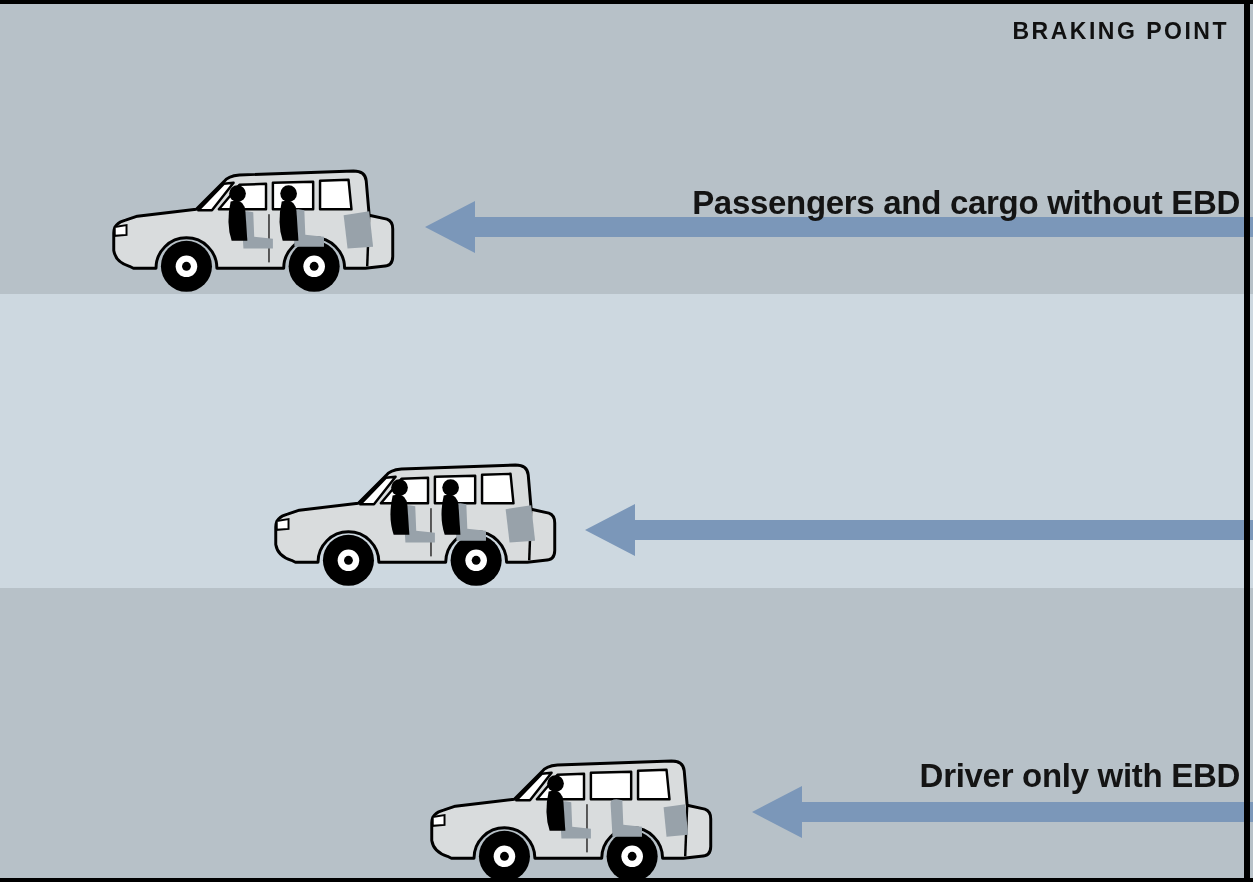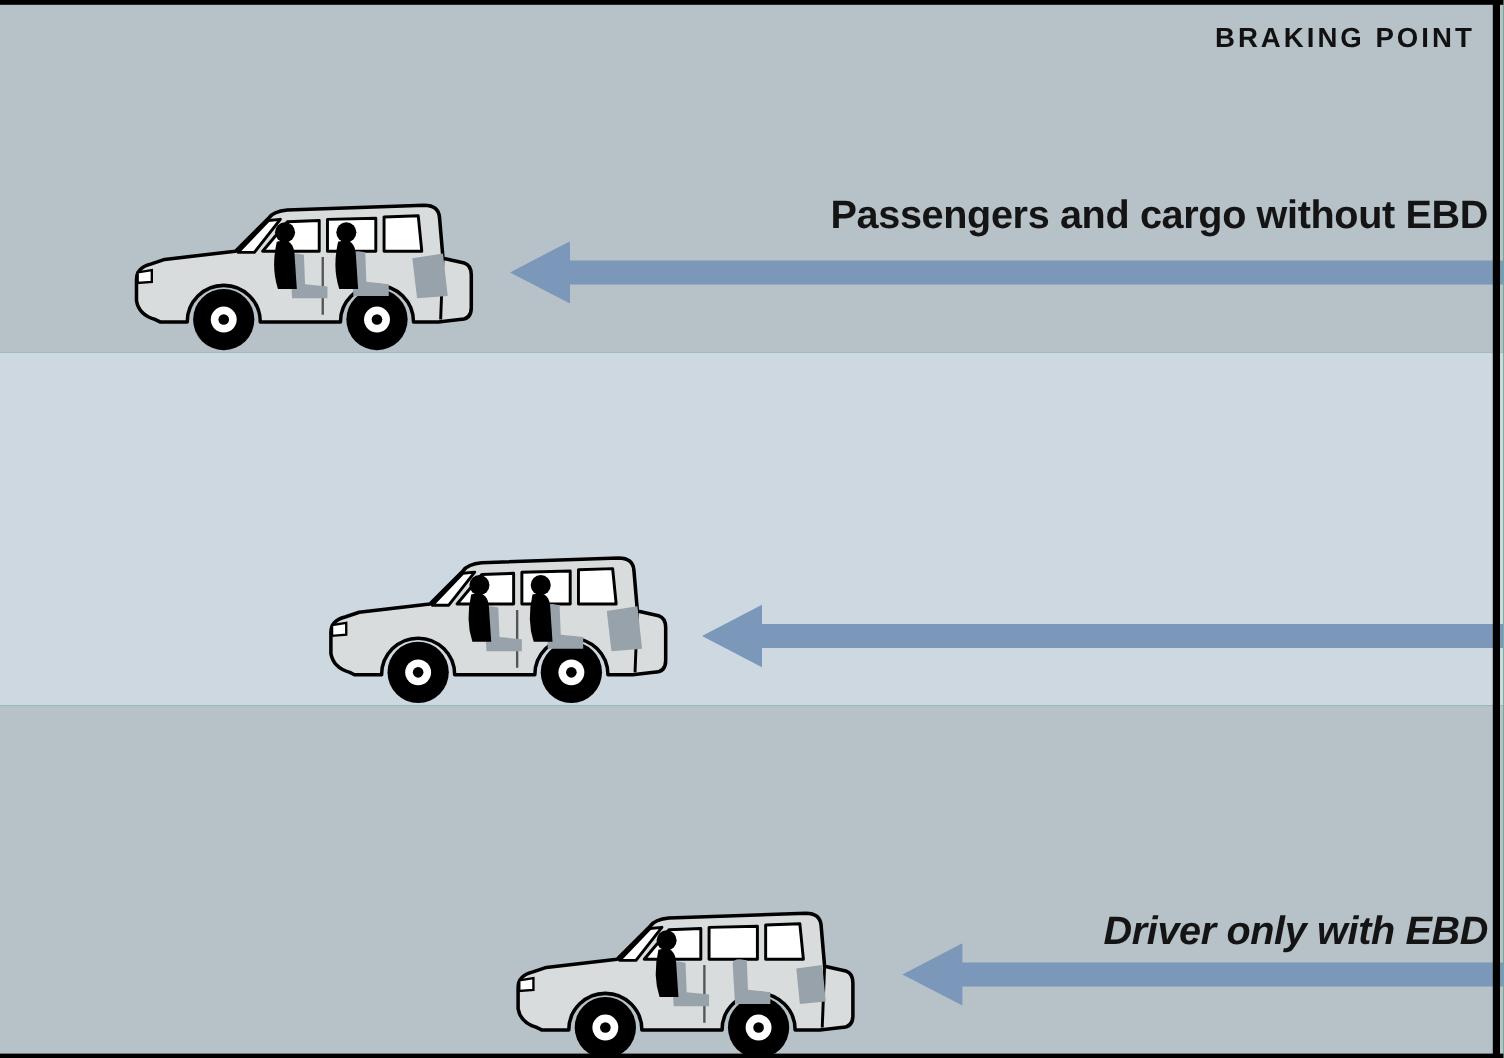--- a/index.html
+++ b/index.html
@@ -3,21 +3,21 @@
 <meta charset="utf-8">
 <style>
   html, body { margin: 0; padding: 0; }
   body { font-family: "Liberation Sans", "DejaVu Sans", sans-serif; }
 
   .figure {
     position: relative;
     width: 1253px;
     height: 882px;
     overflow: hidden;
-    background: #15803d;
+    background: #14b8a6;
   }
 
   .band { position: absolute; left: 0; width: 100%; z-index: 0; }
   .band-top    { top: 0;     height: 294px; }
   .band-mid    { top: 294px; height: 294px; }
   .band-bottom { top: 588px; height: 294px; }
 
   .border-edge { position: absolute; left: 0; width: 100%; height: 4px; background: #000; z-index: 6; }
   .border-top { top: 0; }
   .border-bottom { bottom: 0; }
@@ -36,23 +36,23 @@
   }
 
   .row-label {
     position: absolute; right: 13px;
     text-align: right;
     font-size: 33px; font-weight: 700;
     color: #141414; line-height: 1.2;
     letter-spacing: -0.3px;
     z-index: 3; white-space: nowrap;
   }
-  .label-1 { top: 159px; }
+  .label-1 { top: 183px; }
   .label-2 { top: 468px; }
-  .label-3 { top: 756px; font-style: italic; }
+  .label-3 { top: 756px; }
 
   .arrow { position: absolute; z-index: 1; display: block; }
   .arrow-1 { left: 425px; top: 201px; }
   .arrow-2 { left: 585px; top: 504px; }
   .arrow-3 { left: 752px; top: 786px; }
 
   .car { position: absolute; z-index: 2; display: block; }
   .car-1 { left: 100px; top: 158px; }
   .car-2 { left: 262px; top: 452px; }
   .car-3 { left: 418px; top: 748px; }

